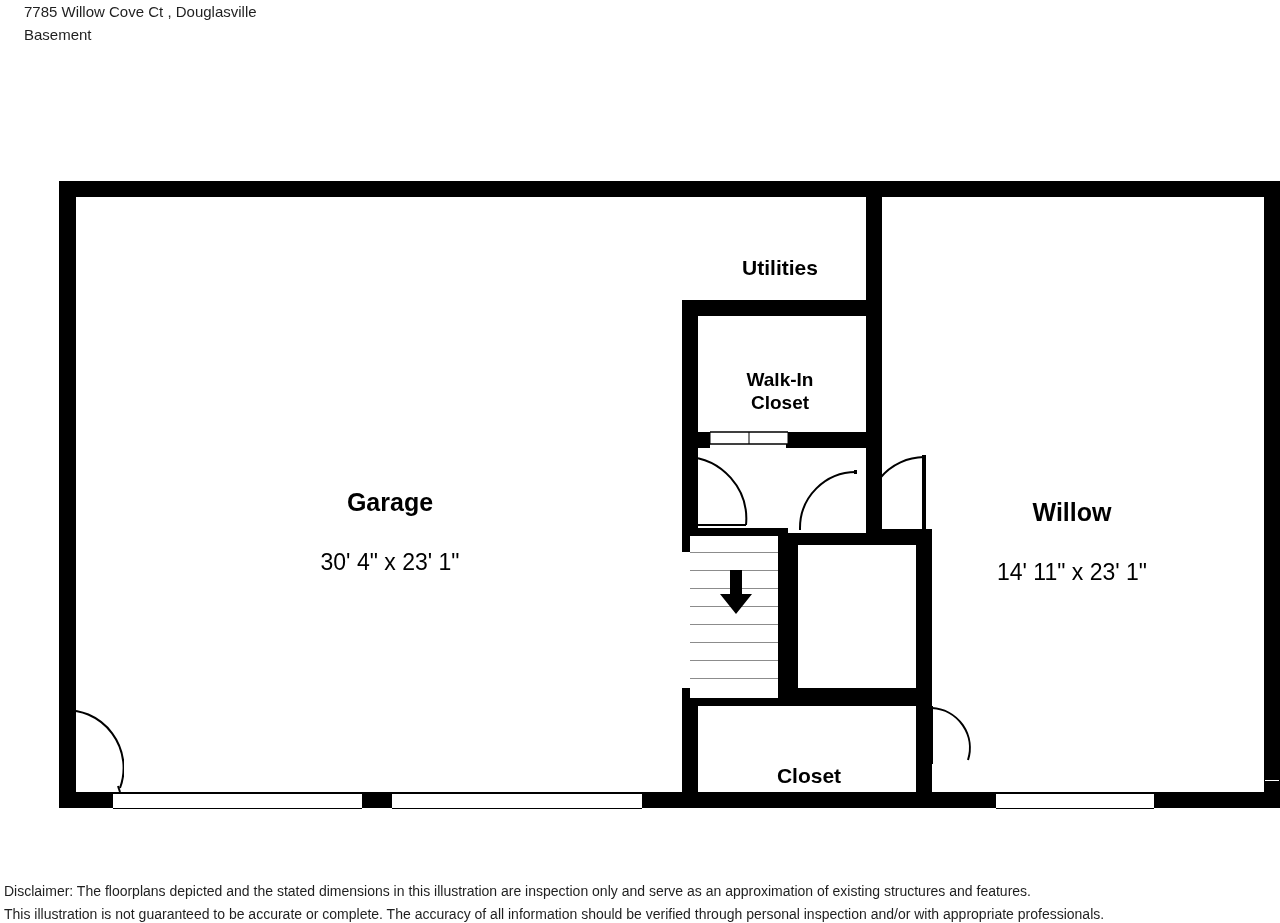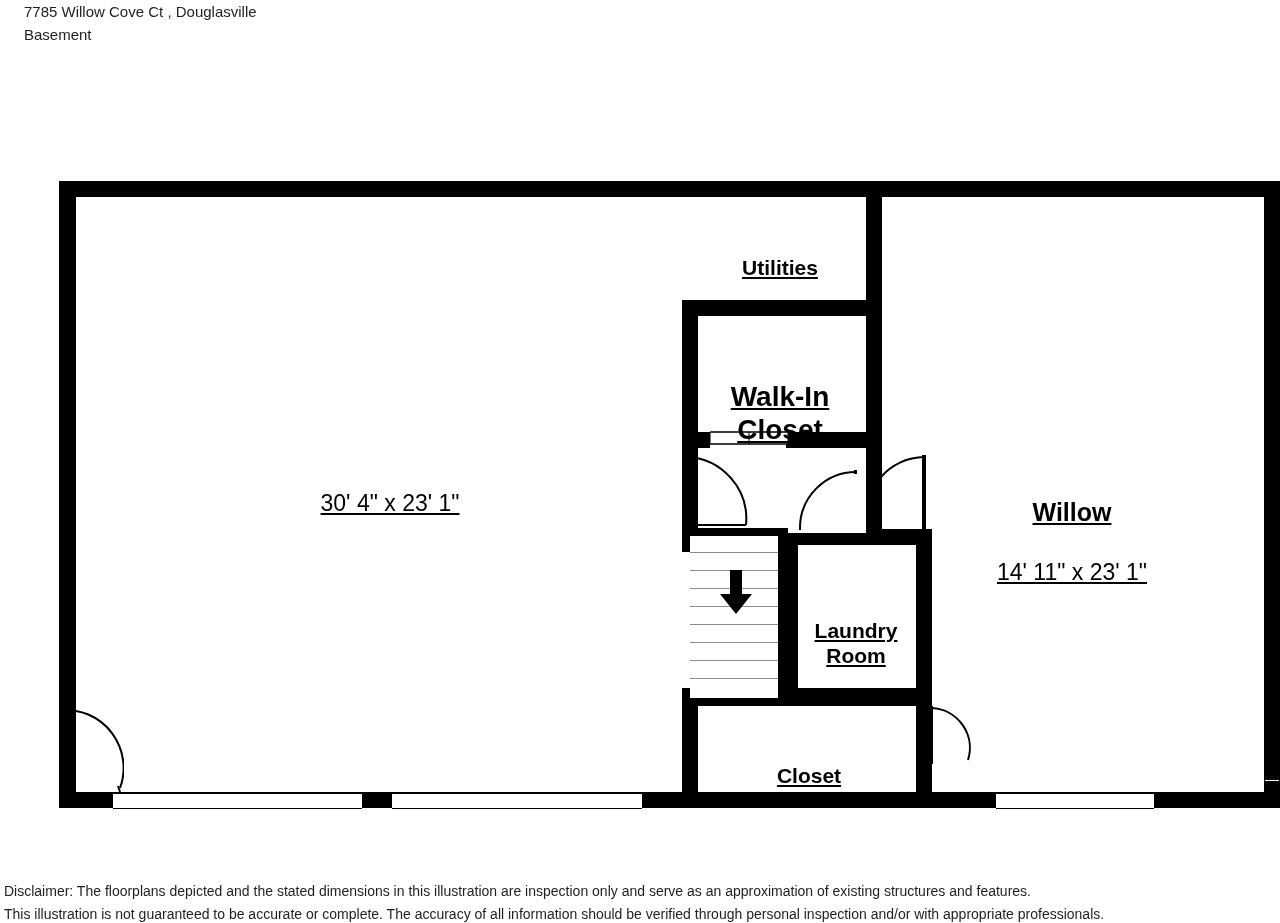--- a/index.html
+++ b/index.html
@@ -45,21 +45,20 @@
     background: #000000;
   }
 
   .room-label {
     position: absolute;
     text-align: center;
     font-weight: bold;
     color: #000000;
     line-height: 1.18;
     white-space: pre-line;
-    text-decoration: underline;
   }
   .room-label .name {
     display: block;
     font-weight: bold;
   }
   .room-label .dims {
     display: block;
     font-weight: normal;
   }
 
@@ -87,21 +86,21 @@
     top: 231px;
     width: 200px;
     font-size: 21px;
   }
 
   
   #label-walkin {
     left: 681px;
     top: 347px;
     width: 198px;
-    font-size: 28px;
+    font-size: 19px;
   }
 
   
   #label-laundry {
     left: 757px;
     top: 594px;
     width: 198px;
     font-size: 21px;
   }
 
@@ -272,41 +271,38 @@
     <div class="tread" style="top:124px;"></div>
     <div class="tread" style="top:142px;"></div>
   </div>
   <div id="stair-arrow">
     <svg width="36" height="44" viewBox="0 0 36 44">
       <polygon points="12,0 24,0 24,24 34,24 18,44 2,24 12,24" fill="#000000"></polygon>
     </svg>
   </div>
 
   <div class="room-label" id="label-garage">
+    <span class="name">Garage</span>
     <span class="dims">30' 4" x 23' 1"</span>
   </div>
 
   <div class="room-label" id="label-bedroom">
     <span class="name">Willow</span>
     <span class="dims">14' 11" x 23' 1"</span>
   </div>
 
   <div class="room-label" id="label-utilities">
     <span class="name">Utilities</span>
   </div>
 
   <div class="room-label" id="label-walkin">
     <span class="name">Walk-In
 Closet</span>
   </div>
 
-  <div class="room-label" id="label-laundry">
-    <span class="name">Laundry
-Room</span>
-  </div>
 
   <div class="room-label" id="label-closet">
     <span class="name">Closet</span>
   </div>
 
 </div>
 
 <div id="disclaimer">
   <span class="line">Disclaimer: The floorplans depicted and the stated dimensions in this illustration are inspection only and serve as an approximation of existing structures and features.</span>
   <span class="line">This illustration is not guaranteed to be accurate or complete. The accuracy of all information should be verified through personal inspection and/or with appropriate professionals.</span>

